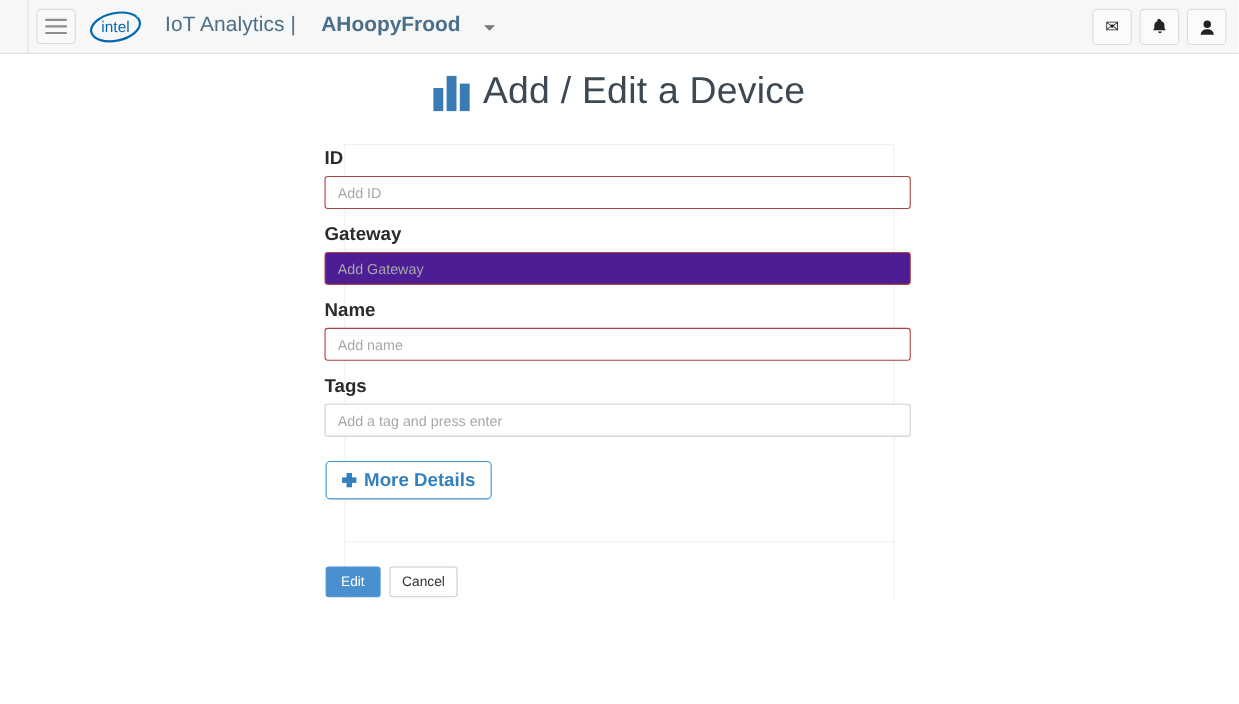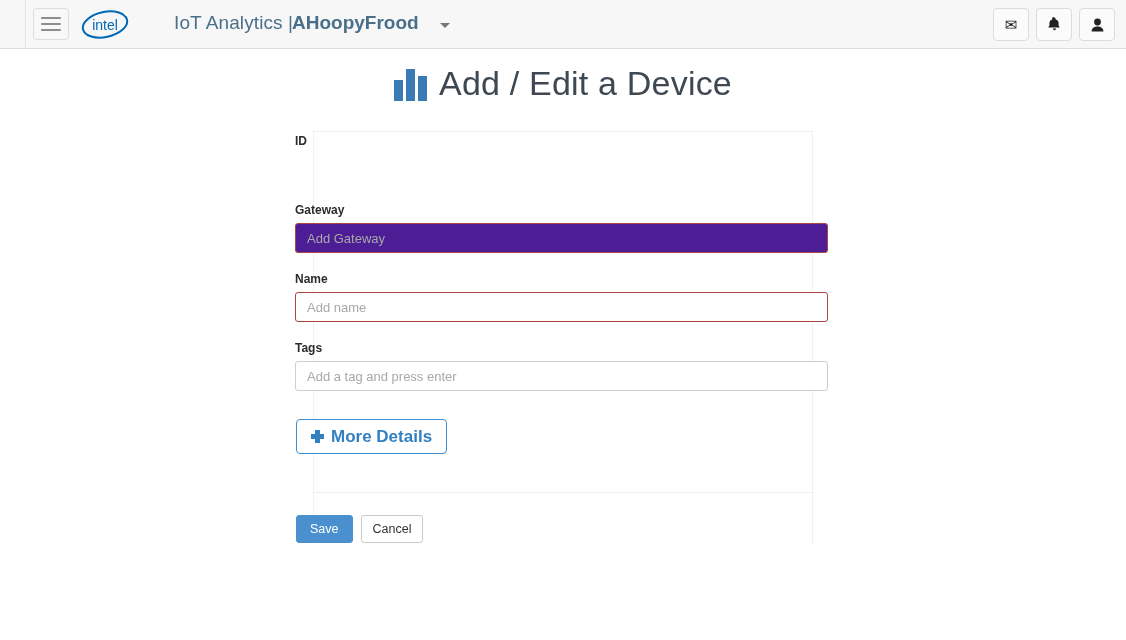--- a/index.html
+++ b/index.html
@@ -65,21 +65,20 @@
 
   .brand-title {
     position: absolute;
     left: 150px;
     top: 12px;
     font-size: 19px;
     color: #4a6f8a;
     font-weight: 400;
     letter-spacing: 0.1px;
     white-space: nowrap;
-    margin-left: 24px;
   }
   .account-name {
     position: absolute;
     left: 292px;
     top: 12px;
     font-size: 19px;
     color: #4a6f8a;
     font-weight: 700;
     white-space: nowrap;
     cursor: pointer;
@@ -155,21 +154,21 @@
     width: 500px;
     border-top: 1px solid #f0f0f0;
     border-left: 1px solid #f1f1f1;
     border-right: 1px solid #f1f1f1;
     height: 361px;
   }
 
   .field-group { margin-bottom: 0; }
   .field-label {
     display: block;
-    font-size: 12px;
+    font-size: 17px;
     font-weight: bold;
     color: #2b2b2b;
     padding-left: 0;
   }
   .field-input {
     display: block;
     width: 533px;
     height: 30px;
     padding: 4px 11px;
     font-size: 13px;
@@ -330,20 +329,21 @@
       <i class="b2"></i>
       <i class="b3"></i>
   </span>
   <span class="page-title">Add / Edit a Device</span>
 </div>
 
 <div class="form-panel"></div>
 
 <div class="row-id field-group">
   <label class="field-label row-label">ID</label>
+  <input class="field-input" type="text" placeholder="Add ID" style="">
 </div>
 
 <div class="row-gw field-group">
   <label class="field-label row-label">Gateway</label>
   <input class="field-input disabled" type="text" disabled="" placeholder="Add Gateway" style="">
 </div>
 
 <div class="row-name field-group">
   <label class="field-label row-label">Name</label>
   <input class="field-input" type="text" placeholder="Add name" style="">
@@ -357,15 +357,15 @@
 <button class="more-details-btn">
   <span class="plus-icon"></span>
   <span>More Details</span>
 </button>
 
 <div class="panel-bottom-left"></div>
 <div class="panel-bottom-right"></div>
 <div class="panel-divider"></div>
 
 <div class="action-row">
-  <button class="btn-save">Save</button>
+  <button class="btn-save">Edit</button>
   <button class="btn-cancel">Cancel</button>
 </div>
 
 </body></html>

